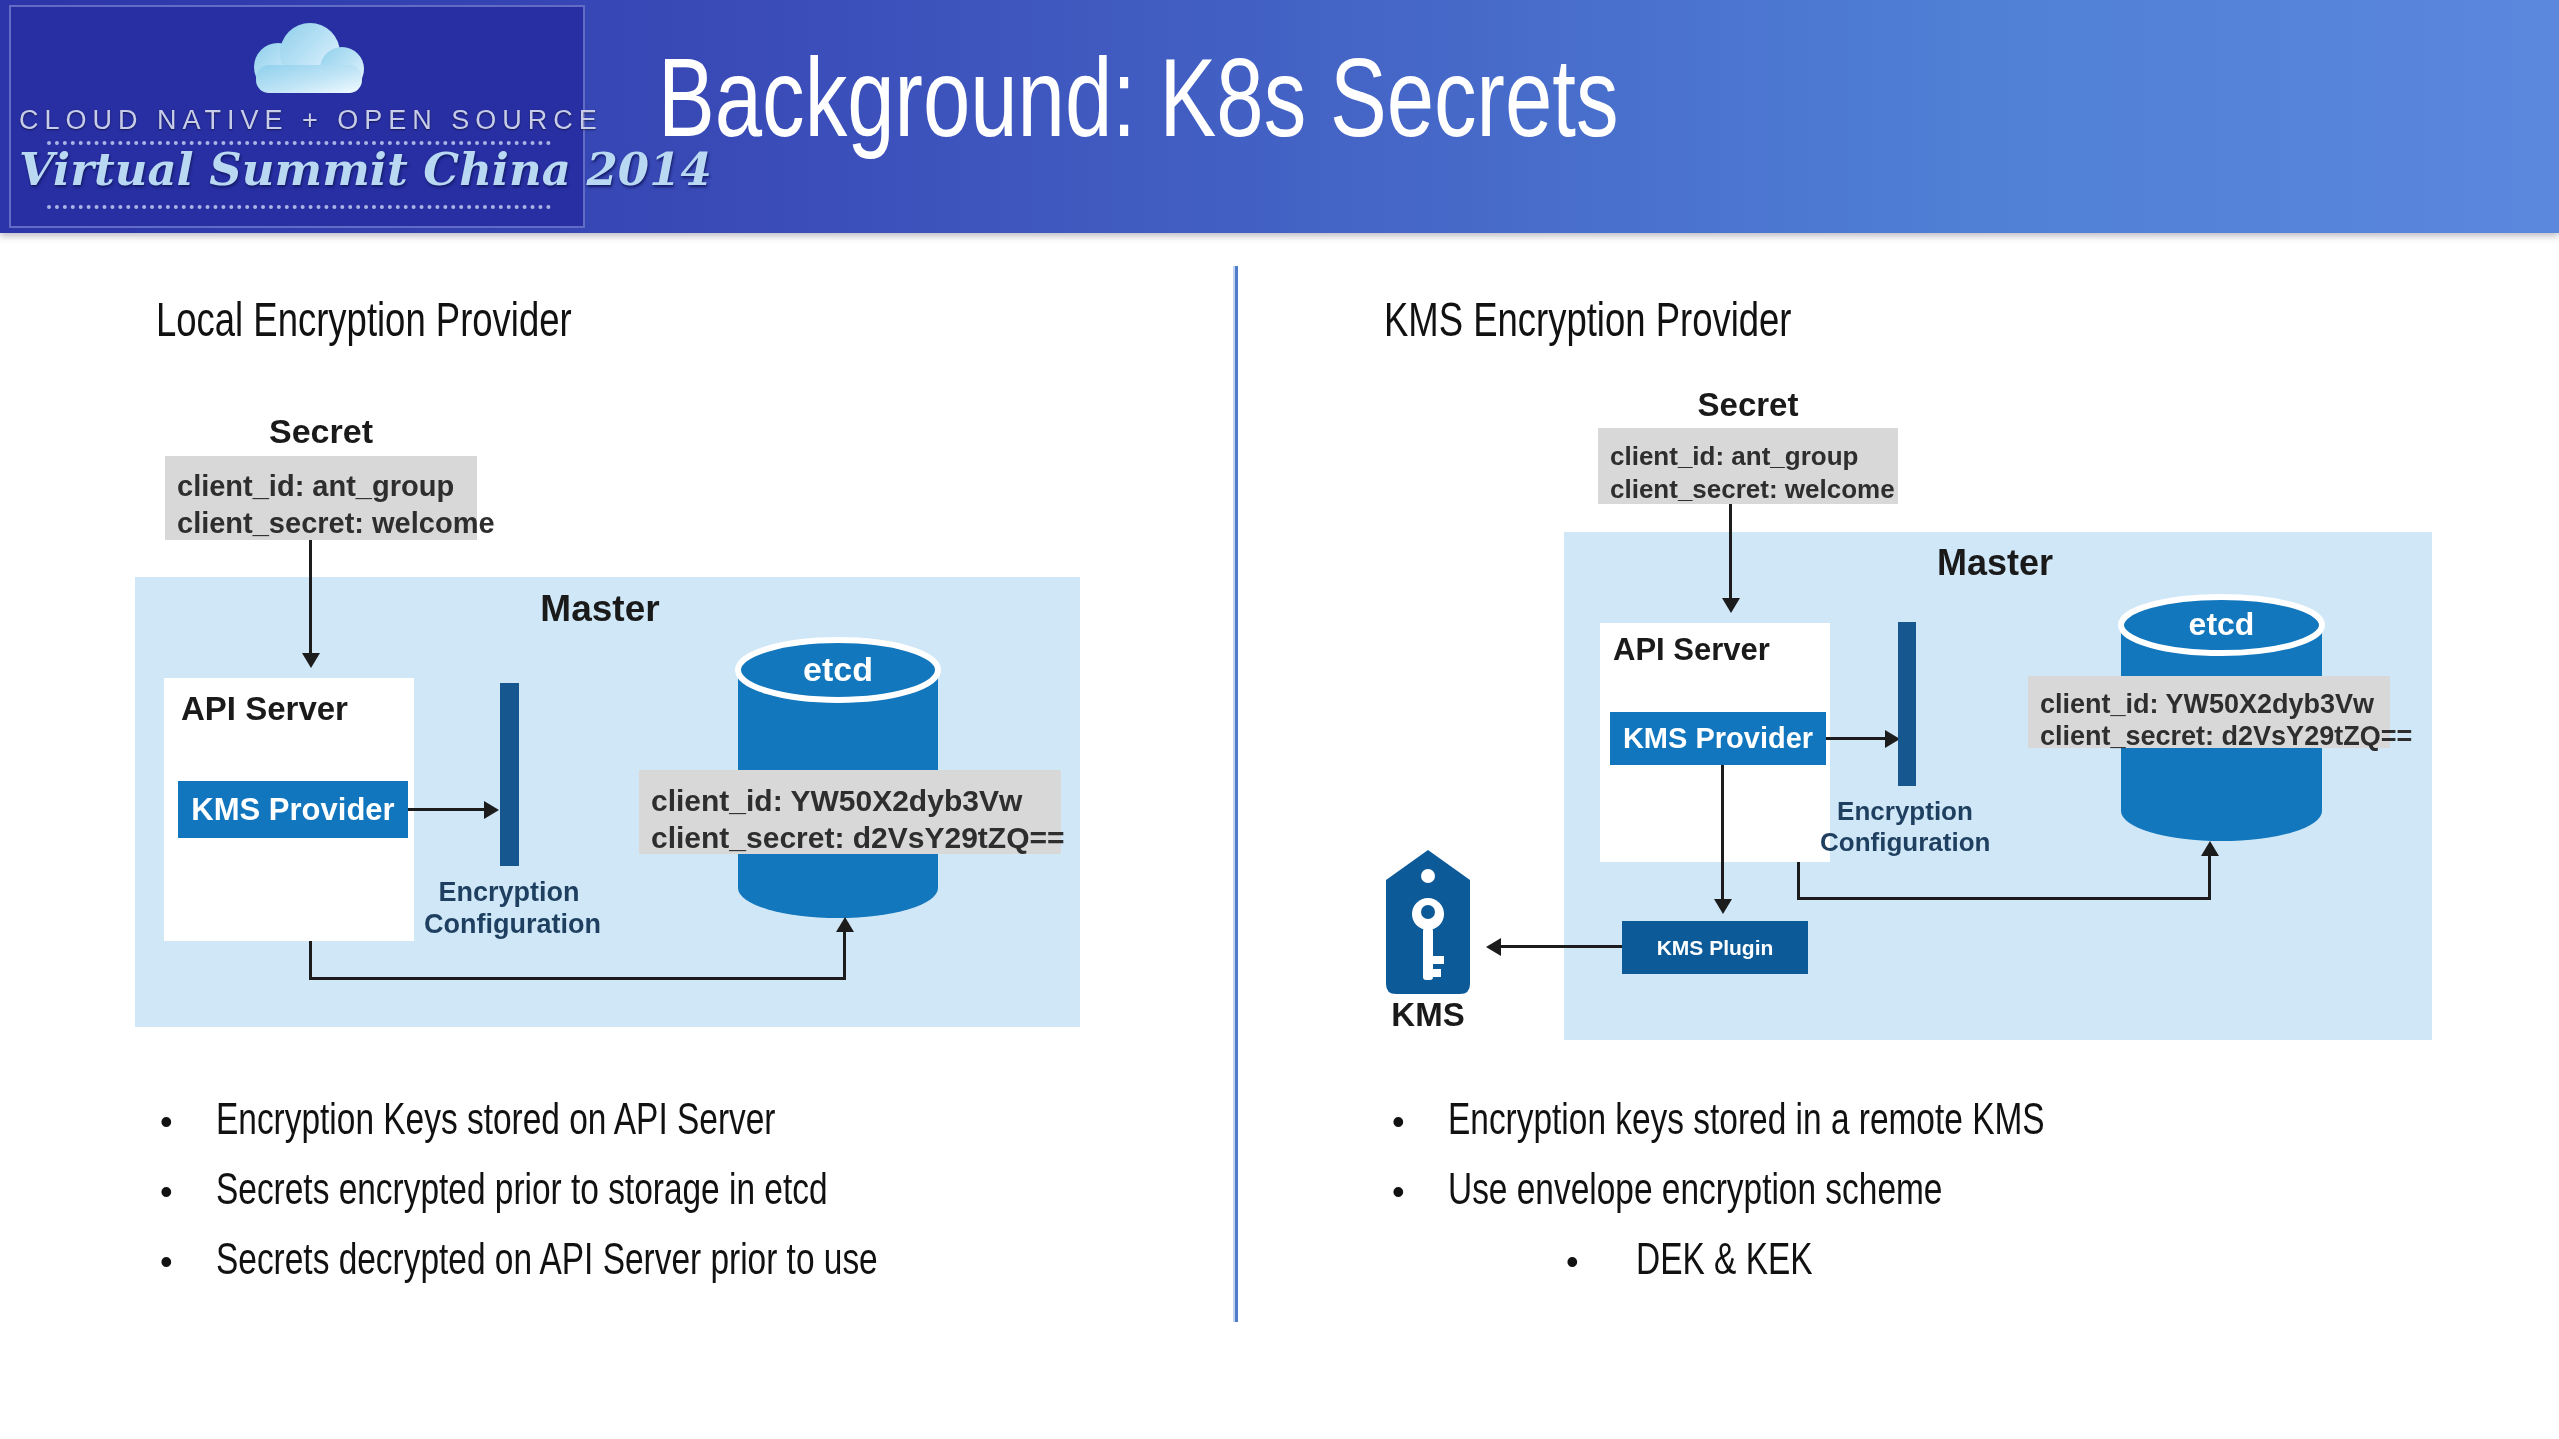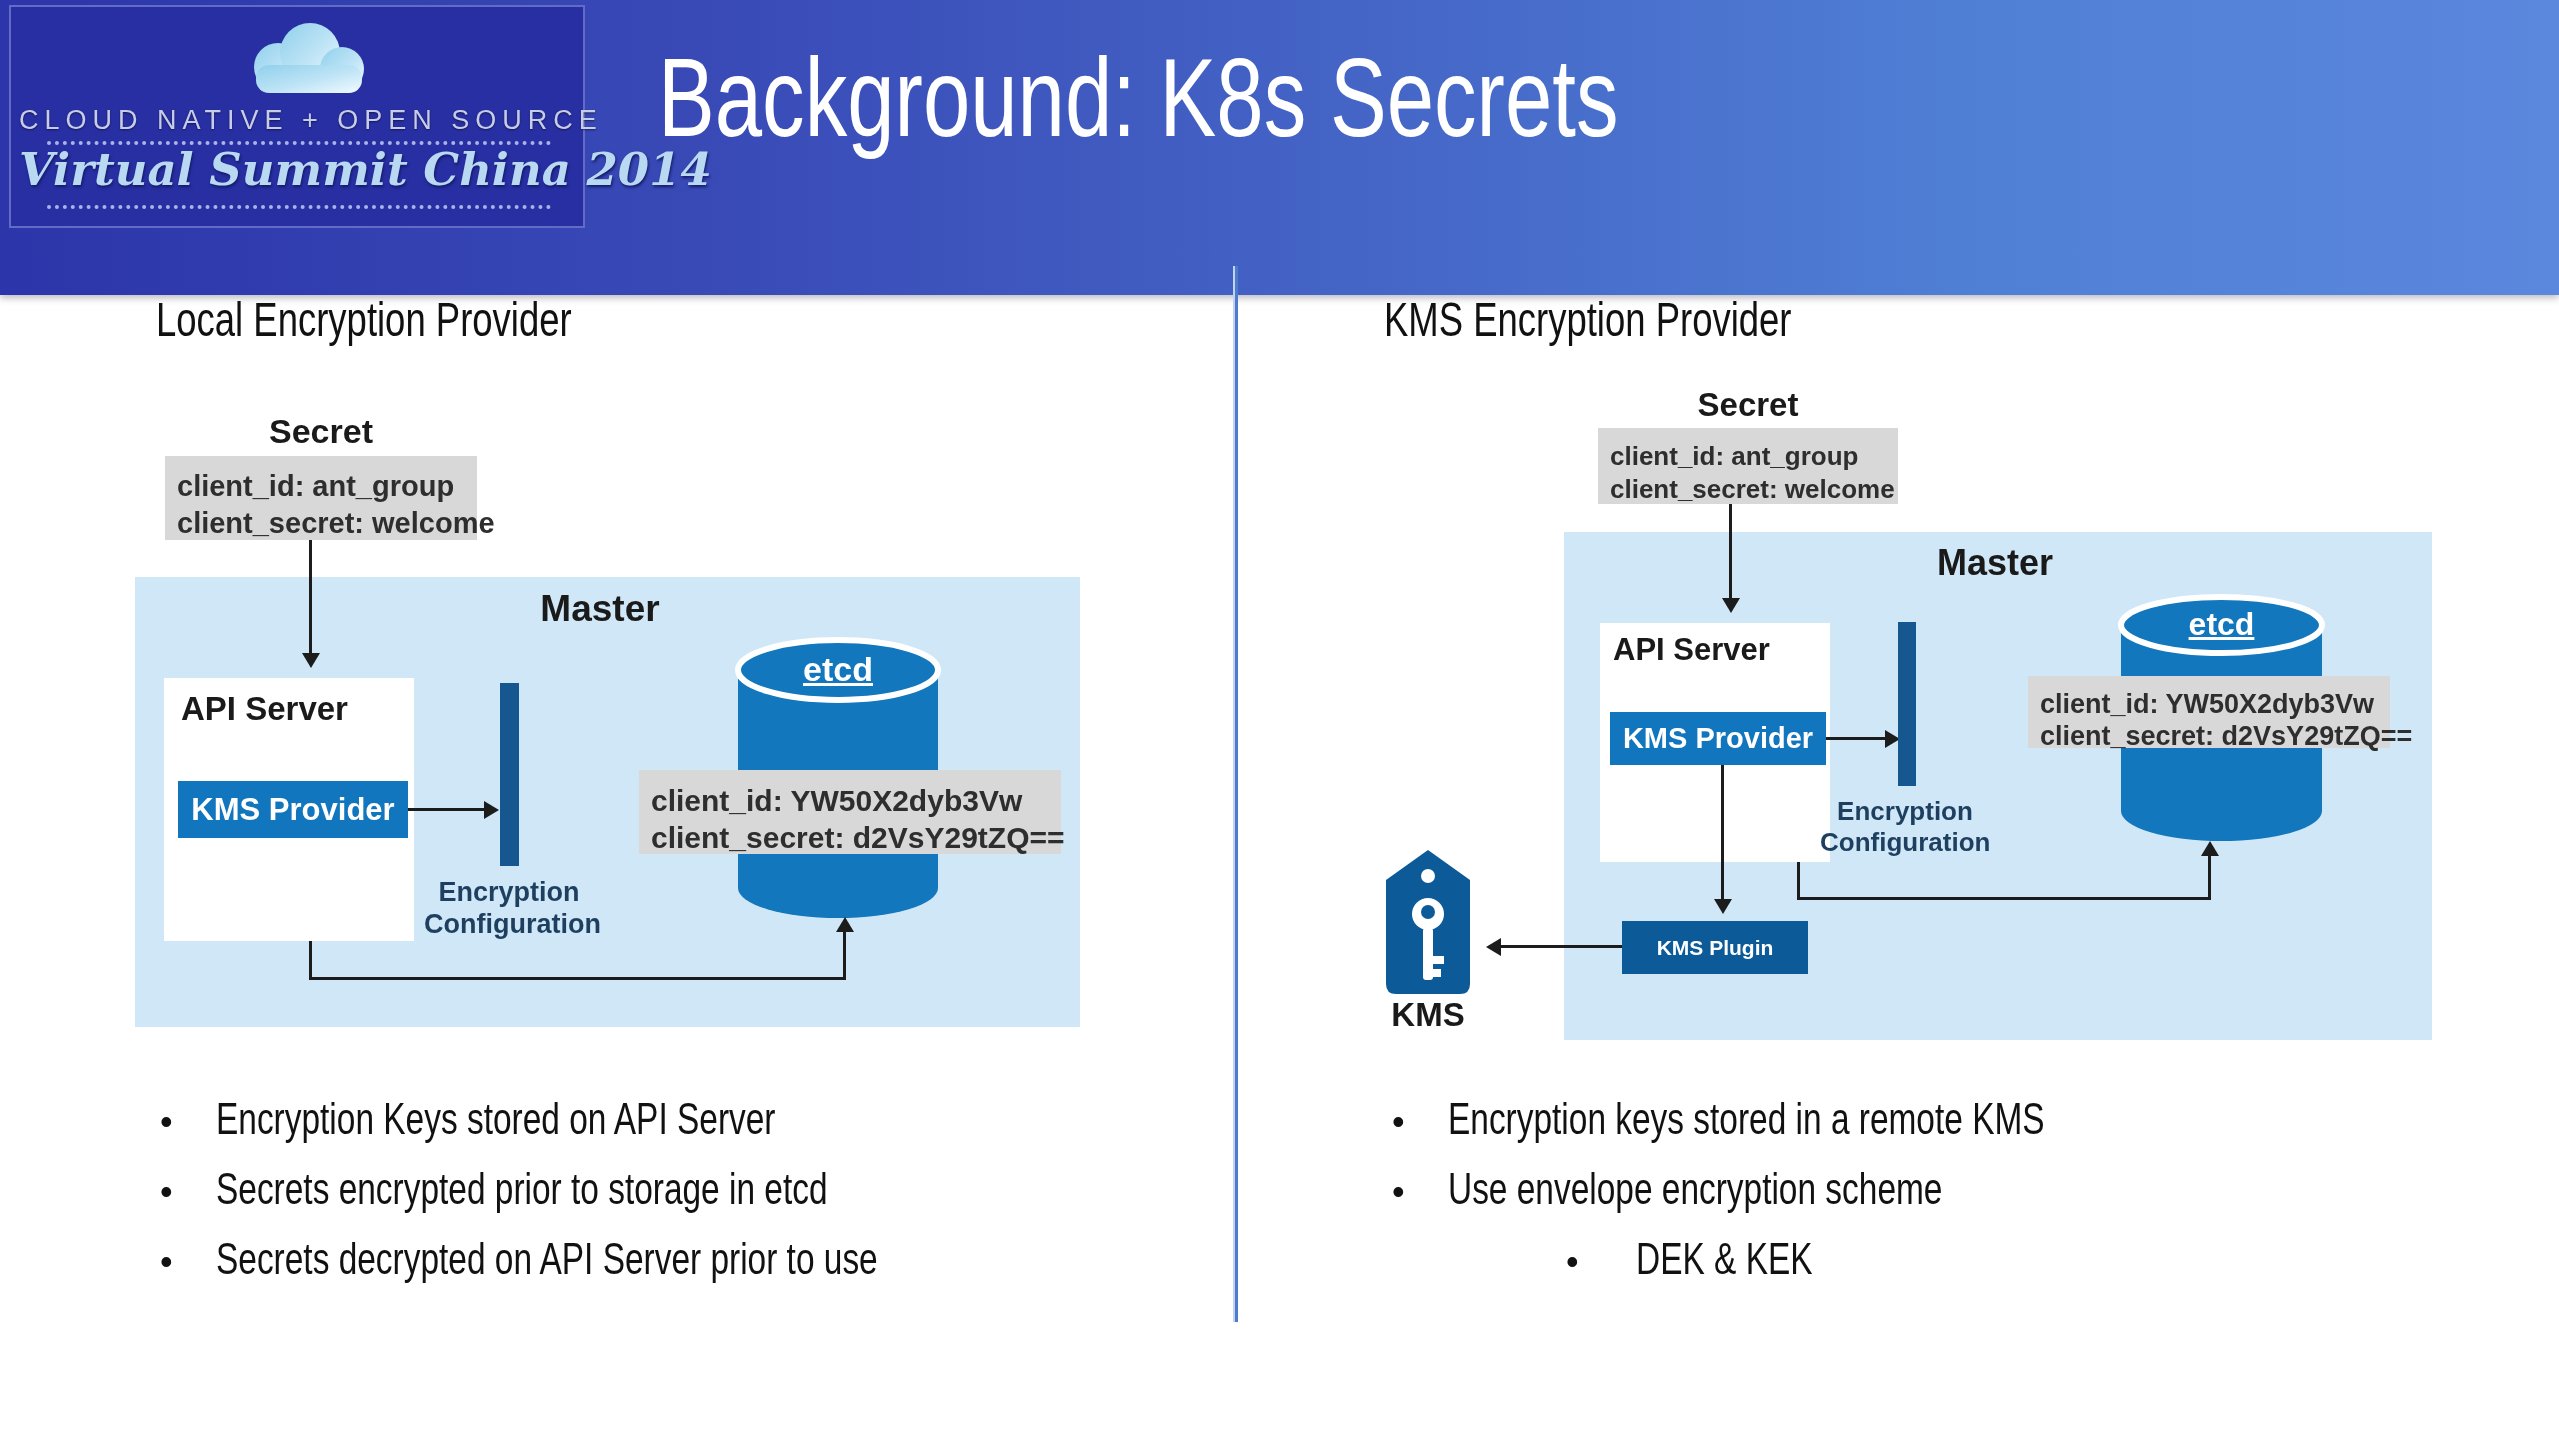--- a/index.html
+++ b/index.html
@@ -1,20 +1,20 @@
 <!DOCTYPE html>
 <html><head>
 <meta charset="utf-8">
 <style>
   html,body{margin:0;padding:0;background:#ffffff;}
   .stage{position:relative;width:2559px;height:1439px;background:#ffffff;overflow:hidden;
          font-family:"Liberation Sans","DejaVu Sans",sans-serif;}
 
   
-  .header{position:absolute;left:0;top:0;width:2559px;height:295px;
+  .header{position:absolute;left:0;top:0;width:2559px;height:233px;
           background:linear-gradient(90deg,#2c35a9 0%,#3a4cb8 30%,#5080d6 78%,#5b87dd 100%);
           box-shadow:0 3px 7px rgba(60,60,80,.35);}
   .logo-panel{position:absolute;left:9px;top:5px;width:576px;height:223px;background:#282fa3;
               border:2px solid rgba(170,185,240,.45);box-sizing:border-box;}
   .cloud{position:absolute;left:225px;top:12px;width:140px;height:80px;}
   .logo-line1{position:absolute;left:8px;top:98px;width:560px;text-align:center;
               font-size:27px;letter-spacing:6px;color:#c7cde8;white-space:nowrap;
               text-shadow:0 1px 2px rgba(0,0,0,.5);}
   .dotted{position:absolute;left:36px;width:504px;border-top:4px dotted #a9b4e6;}
   .d1{top:134px;} .d2{top:198px;}
@@ -43,21 +43,21 @@
            padding:12px 12px;box-sizing:border-box;white-space:nowrap;}
   .enclab{position:absolute;font-weight:bold;color:#1e3f5f;text-align:center;line-height:1.2;}
   .hline,.vline{position:absolute;background:#1c1c1c;}
   .hline{height:3px;} .vline{width:3px;}
   .arr{position:absolute;width:0;height:0;}
   .arr.down{border-left:9px solid transparent;border-right:9px solid transparent;border-top:15px solid #1c1c1c;}
   .arr.up{border-left:9px solid transparent;border-right:9px solid transparent;border-bottom:15px solid #1c1c1c;}
   .arr.right{border-top:9px solid transparent;border-bottom:9px solid transparent;border-left:15px solid #1c1c1c;}
   .arr.left{border-top:9px solid transparent;border-bottom:9px solid transparent;border-right:15px solid #1c1c1c;}
   .cyl{position:absolute;}
-  .etcdlab{position:absolute;color:#ffffff;font-weight:bold;font-size:34px;text-align:center;text-decoration:underline;}
+  .etcdlab{position:absolute;color:#ffffff;font-weight:bold;font-size:34px;text-align:center;}
 
   
   .brow{position:absolute;display:flex;align-items:baseline;}
   .dot{font-size:36px;color:#111;width:56px;flex:none;}
   .dot.sub{width:70px;}
   .btext{font-size:44px;}
 </style>
 </head>
 <body>
 

